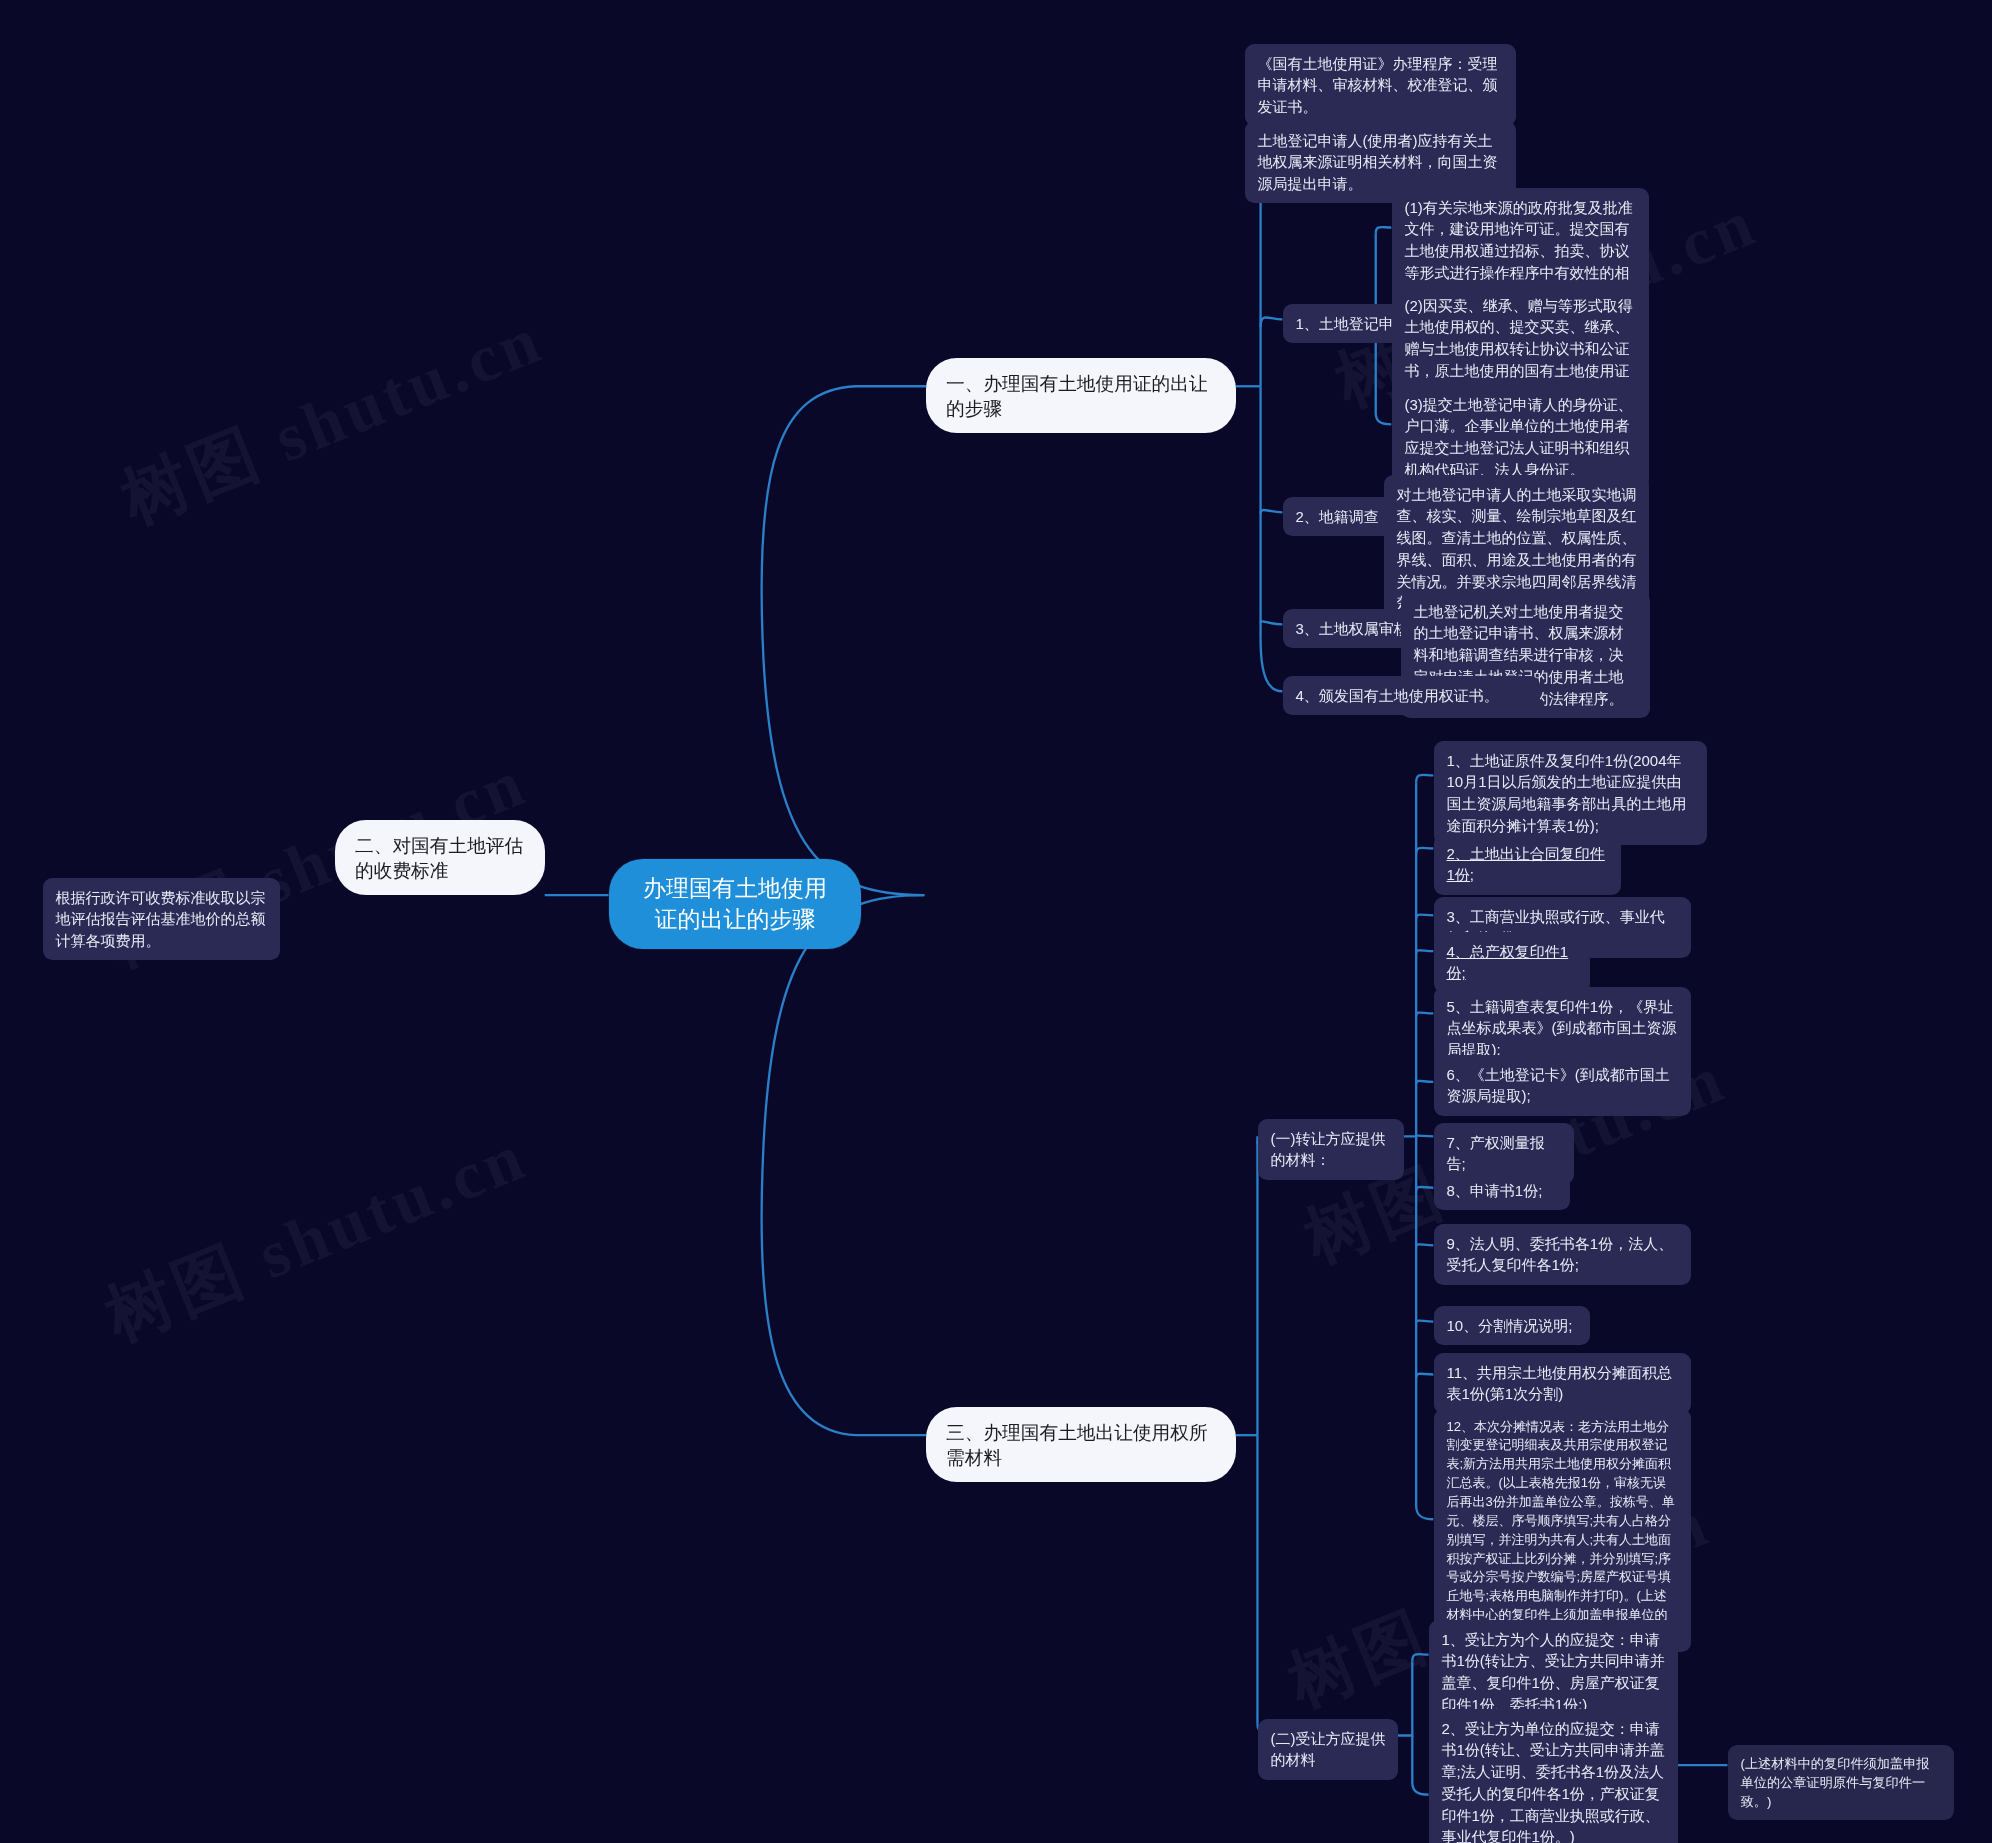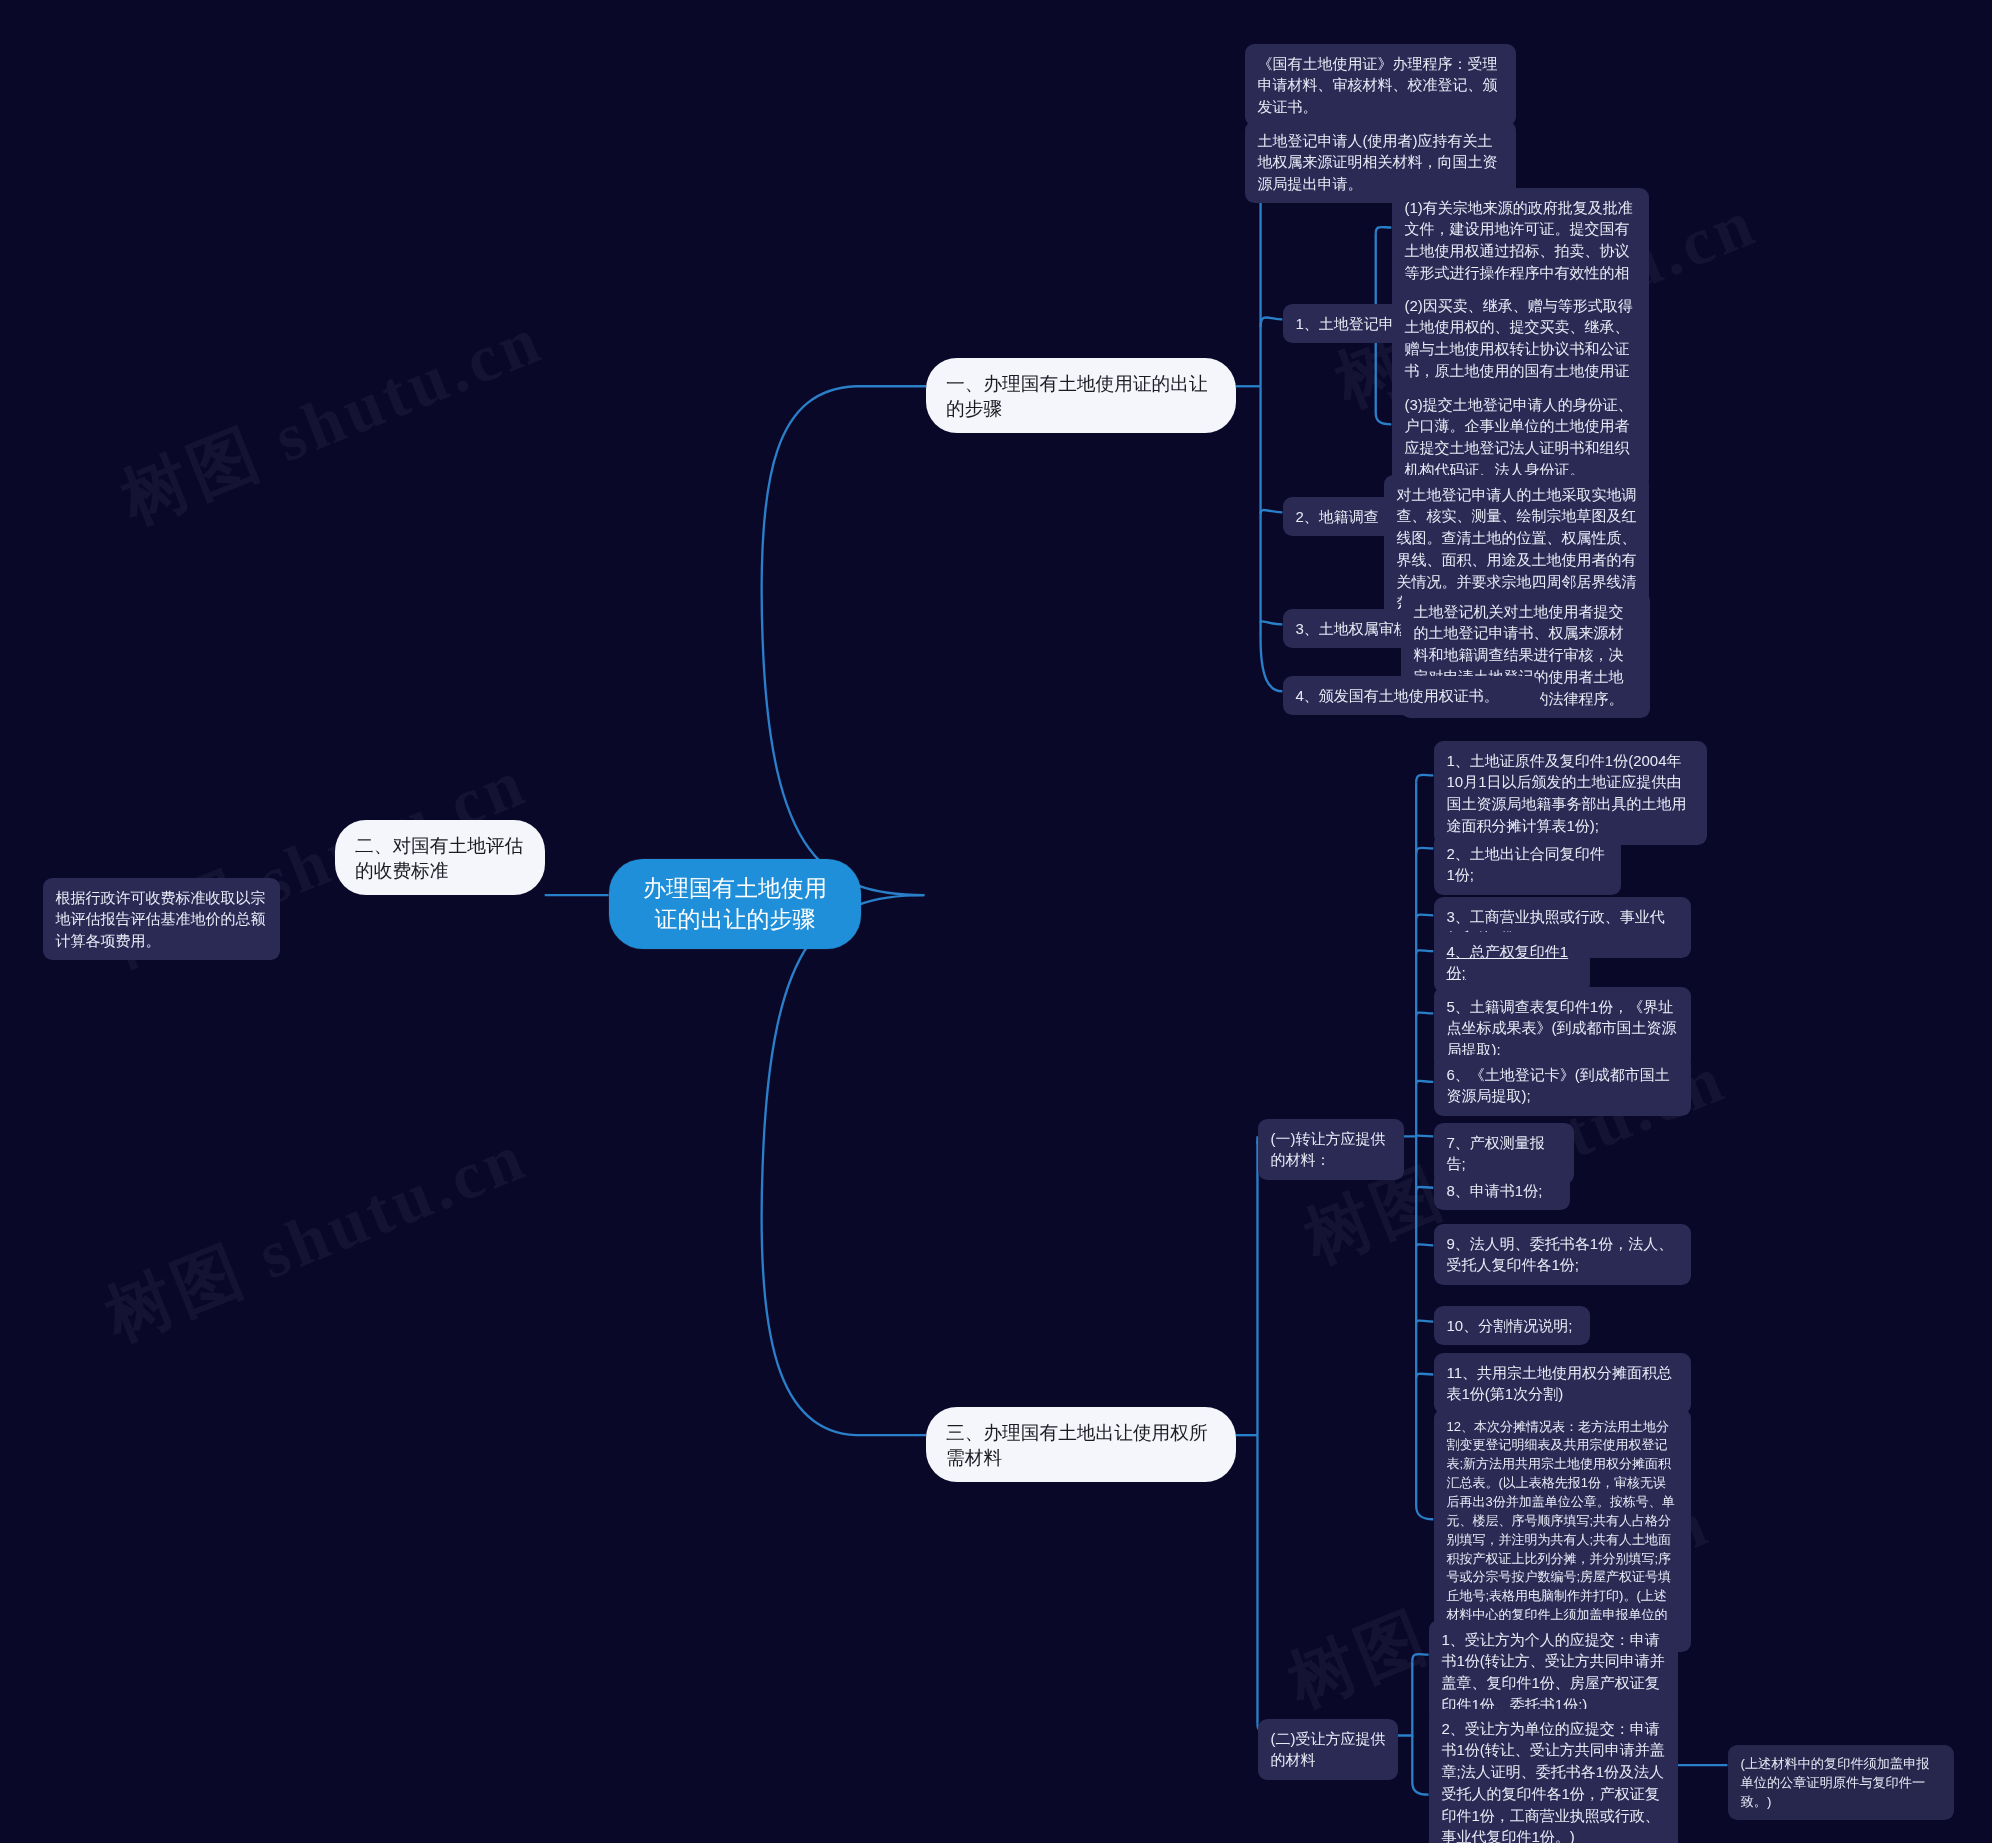--- a/index.html
+++ b/index.html
@@ -130,21 +130,21 @@
   <div class="node leaf" style="left:1283px;top:676px;width:257px;">4、颁发国有土地使用权证书。</div>
 
   <div class="node branch" style="left:335px;top:820px;width:210px;">二、对国有土地评估的收费标准</div>
   <div class="node leaf" style="left:43px;top:878px;width:237px;">根据行政许可收费标准收取以宗地评估报告评估基准地价的总额计算各项费用。</div>
 
   <div class="node branch" style="left:926px;top:1407px;width:310px;">三、办理国有土地出让使用权所需材料</div>
 
   <div class="node leaf" style="left:1258px;top:1119px;width:146px;">(一)转让方应提供的材料：</div>
 
   <div class="node leaf" style="left:1434px;top:741px;width:273px;">1、土地证原件及复印件1份(2004年10月1日以后颁发的土地证应提供由国土资源局地籍事务部出具的土地用途面积分摊计算表1份);</div>
-  <div class="node leaf" style="left:1434px;top:834px;width:187px;">2、土地出让合同复印件1份;</div>
+  <div class="node leaf" style="left:1434px;top:834px;width:187px;text-decoration:underline;">2、土地出让合同复印件1份;</div>
   <div class="node leaf" style="left:1434px;top:897px;width:257px;">3、工商营业执照或行政、事业代复印件1份;</div>
   <div class="node leaf" style="left:1434px;top:932px;width:156px;text-decoration:underline;">4、总产权复印件1份;</div>
   <div class="node leaf" style="left:1434px;top:987px;width:257px;">5、土籍调查表复印件1份，《界址点坐标成果表》(到成都市国土资源局提取);</div>
   <div class="node leaf" style="left:1434px;top:1055px;width:257px;">6、《土地登记卡》(到成都市国土资源局提取);</div>
   <div class="node leaf" style="left:1434px;top:1123px;width:140px;">7、产权测量报告;</div>
   <div class="node leaf" style="left:1434px;top:1171px;width:136px;">8、申请书1份;</div>
   <div class="node leaf" style="left:1434px;top:1224px;width:257px;">9、法人明、委托书各1份，法人、受托人复印件各1份;</div>
   <div class="node leaf" style="left:1434px;top:1306px;width:156px;">10、分割情况说明;</div>
   <div class="node leaf" style="left:1434px;top:1353px;width:257px;">11、共用宗土地使用权分摊面积总表1份(第1次分割)</div>
   <div class="node leaf small" style="left:1434px;top:1409px;width:257px;">12、本次分摊情况表：老方法用土地分割变更登记明细表及共用宗使用权登记表;新方法用共用宗土地使用权分摊面积汇总表。(以上表格先报1份，审核无误后再出3份并加盖单位公章。按栋号、单元、楼层、序号顺序填写;共有人占格分别填写，并注明为共有人;共有人土地面积按产权证上比列分摊，并分别填写;序号或分宗号按户数编号;房屋产权证号填丘地号;表格用电脑制作并打印)。(上述材料中心的复印件上须加盖申报单位的公章证明原件与复印件一致)。</div>

